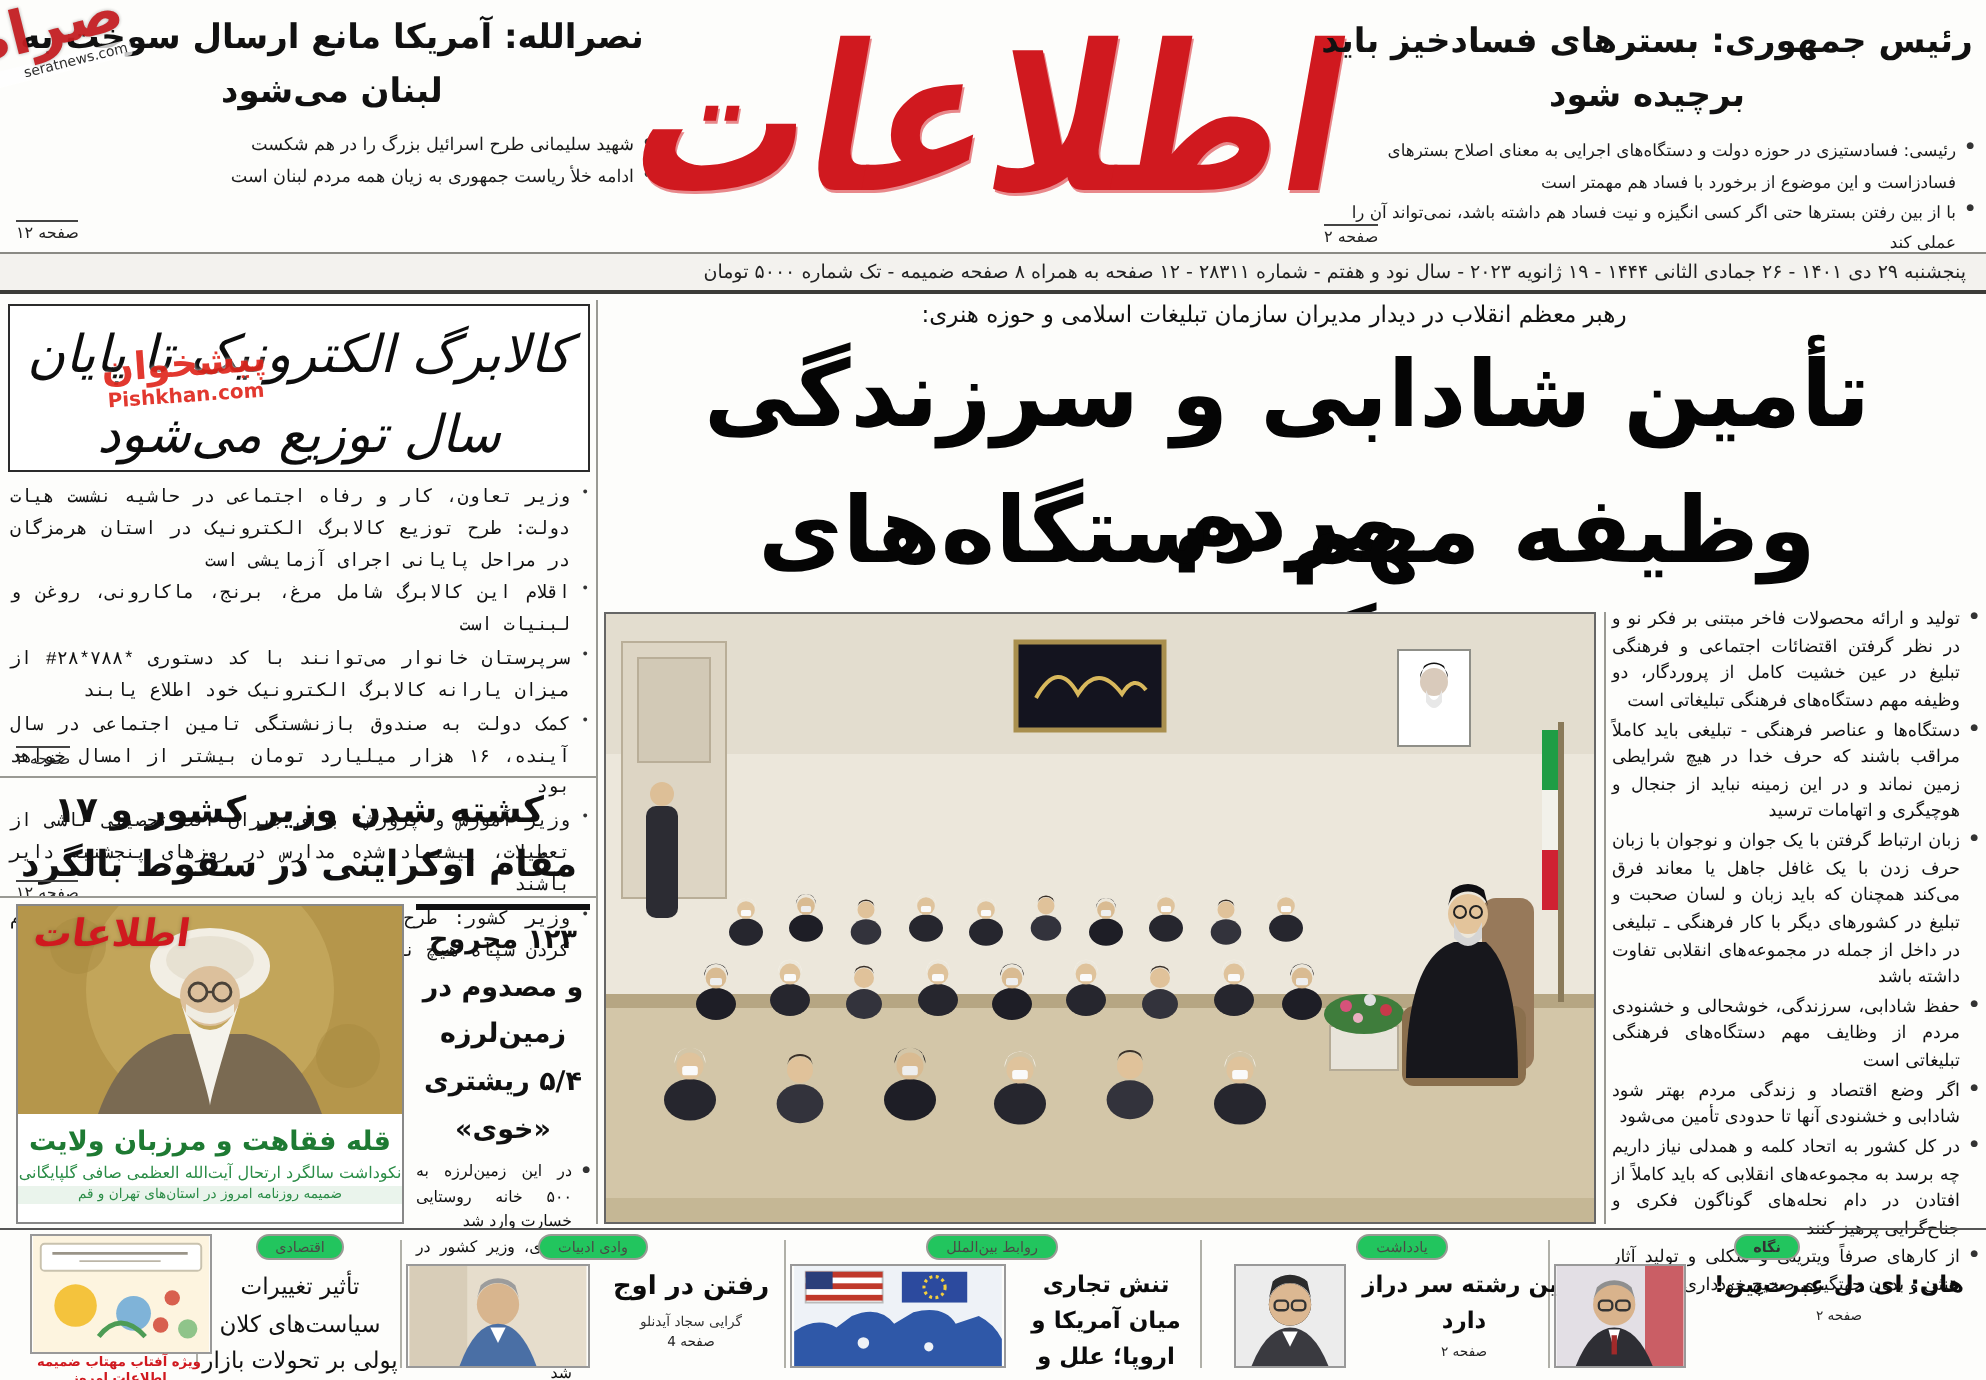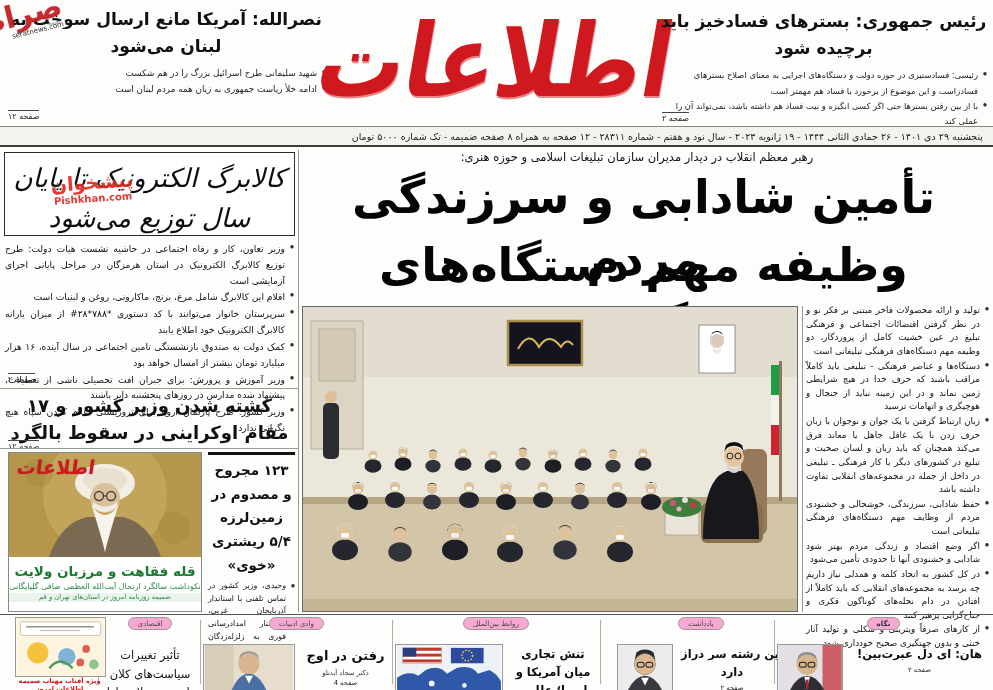--- a/index.html
+++ b/index.html
@@ -38,21 +38,21 @@
     padding:0 10px; background:#f3f2ee;
   }
 
   
   .ad-box { left:4px; top:152px; width:291px; height:84px; border:1.5px solid #2b2b2b; background:#fff; overflow:hidden; }
   .ad-headline { font-size:26px; line-height:1.55; text-align:center; padding-top:5px; color:#0d0d0d;font-style:italic; }
   .pishkhan { position:absolute; left:46px; top:18px; transform:rotate(-4deg); text-align:center; opacity:.92; pointer-events:none; }
   .pishkhan-fa { color:#e0281e; font-size:19px; font-weight:bold; text-shadow:0 0 2px #fff; }
   .pishkhan-en { color:#e0281e; font-size:10px; font-weight:bold; text-shadow:0 0 2px #fff; }
 
-  .kalabarg-bullets { left:5px; top:241px; width:289px; font-size:9.2px; line-height:1.72; text-align:justify; }
+  .kalabarg-bullets { left:5px; top:241px; width:289px; font-size:9.2px; line-height:1.72; text-align:justify;font-family:Liberation Mono, monospace; }
   .kalabarg-bullets .bl { margin-bottom:1px; }
 
   .ukraine-head { left:4px; top:392px; width:291px; font-weight:bold; font-size:18px; line-height:1.5; text-align:center; }
 
   .memorial { left:8px; top:452px; width:194px; height:160px; border:1px solid #888; background:#fff; overflow:hidden; }
   .memorial-overlay { position:absolute; top:3px; left:8px; color:#d0191f; font-weight:bold; font-size:19px; transform:skewX(-8deg); text-shadow:0 0 2px #00000033; }
   .memorial-texts { text-align:center; padding-top:2px; }
   .memorial-title { color:#1e7a33; font-weight:bold; font-size:13.5px; line-height:1.3; }
   .memorial-sub { color:#2a8c46; font-size:8px; line-height:1.5; }
   .memorial-note { color:#2a8c46; font-size:6.8px; line-height:1.4; background:#eaf4ec; }
@@ -68,22 +68,22 @@
   .hl1 { top:166px; } .hl2 { top:234px; }
 
   .photo-main { left:302px; top:306px; width:496px; height:306px; border:1px solid #666; background:#e9e4d8; }
 
   .right-col { left:806px; top:304px; width:183px; height:308px; font-size:8.8px; line-height:1.55; text-align:justify; }
   .right-col .bl { margin-bottom:1px; }
 
   
   .bbox { position:absolute; top:617px; height:71px; overflow:visible; }
   .tab {
-    margin:0 auto 14px auto; width:max-content; max-width:95%;
-    border:1px solid #9a9a94; border-radius:9px; background:#f9a8d4;
+    margin:0 auto 2px auto; width:max-content; max-width:95%;
+    border:1px solid #9a9a94; border-radius:9px; background:#22c55e;
     font-size:7.2px; color:#4a4a45; padding:1px 9px; text-align:center; line-height:1.3;
   }
   .tab-script { font-weight:bold; color:#333; }
   .bcontent { display:flex; direction:ltr; gap:6px; align-items:flex-start; }
   .bimg { flex:none; border:1px solid #999; display:block; }
   .btxt { flex:1; direction:rtl; text-align:center; padding-top:2px; }
   .btitle { font-weight:bold; font-size:11.5px; line-height:1.55; color:#0c0c0c; }
   .btitle-lite { font-weight:normal; font-size:11.5px; line-height:1.6; }
   .bauthor { font-size:6.8px; color:#333; margin-top:2px; }
   .bpref { font-size:6.8px; color:#222; margin-top:2px; }
@@ -173,20 +173,21 @@
       <div class="memorial-title">قله فقاهت و مرزبان ولایت</div>
       <div class="memorial-sub">نکوداشت سالگرد ارتحال آیت‌الله العظمی صافی گلپایگانی</div>
       <div class="memorial-note">ضمیمه روزنامه امروز در استان‌های تهران و قم</div>
     </div>
   </div>
 
   <div class="abs quake">
     <div class="quake-bar"></div>
     <div class="quake-head">۱۲۳ مجروح و مصدوم در زمین‌لرزه ۵/۴ ریشتری «خوی»</div>
     <div class="quake-bullets">
+      <div class="bl">در این زمین‌لرزه به ۵۰۰ خانه روستایی خسارت وارد شد</div>
       <div class="bl">وحیدی، وزیر کشور در تماس تلفنی با استاندار آذربایجان غربی، خواستار امدادرسانی فوری به زلزله‌زدگان شد</div>
     </div>
 
   </div>
 
   <div class="abs kicker">رهبر معظم انقلاب در دیدار مدیران سازمان تبلیغات اسلامی و حوزه هنری:</div>
   <div class="abs headline hl1">تأمین شادابی و سرزندگی مردم</div>
   <div class="abs headline hl2">وظیفه مهم دستگاه‌های فرهنگی است</div>
 
   <div class="abs photo-main">
@@ -330,21 +331,21 @@
       <svg class="bimg" width="92" height="52" viewBox="0 0 92 52" aria-hidden="true">
         <rect width="92" height="52" fill="#e6ddcc"></rect>
         <rect x="0" y="0" width="30" height="52" fill="#d8cdb8"></rect>
         <circle cx="46" cy="20" r="11" fill="#d8b58e"></circle>
         <path d="M35 17 A11.5 11.5 0 0 1 57 17 L55 10 A13 13 0 0 0 37 10 Z" fill="#9c9c9c"></path>
         <path d="M26 52 Q34 30 46 30 Q58 30 66 52 Z" fill="#4a6fa5"></path>
         <path d="M42 32 L46 40 L50 32 Z" fill="#fff"></path>
       </svg>
       <div class="btxt">
         <div class="btitle" style="font-size:13px;">رفتن در اوج</div>
-        <div class="bauthor">دکتر سجاد آیدنلو</div>
+        <div class="bauthor">گرایی سجاد آیدنلو</div>
         <div class="bpref">صفحه 4</div>
       </div>
     </div>
   </div>
 
   <div class="bbox" style="left:395px; width:202px;">
     <div class="tab">روابط بین‌الملل</div>
     <div class="bcontent">
       <svg class="bimg" width="108" height="52" viewBox="0 0 108 52" aria-hidden="true">
         <rect width="108" height="52" fill="#eef2f7"></rect>

